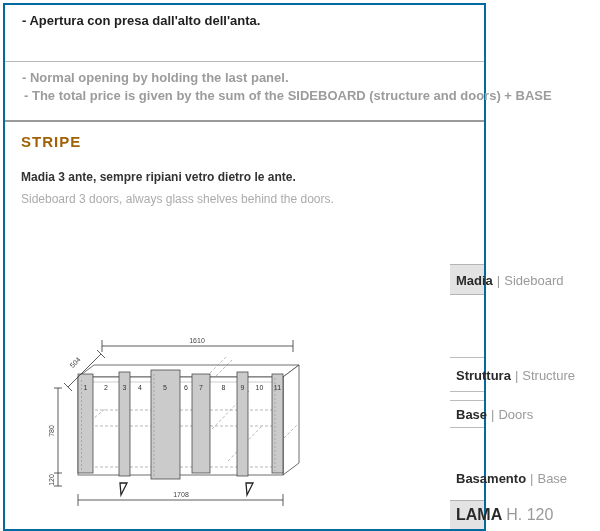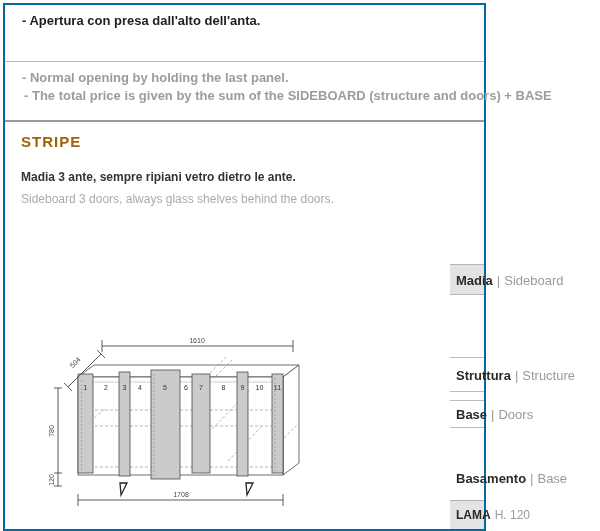--- a/index.html
+++ b/index.html
@@ -16,21 +16,21 @@
   .desc.it{top:165px;color:#333;font-weight:bold;}
   .desc.en{top:187px;color:#ababab;}
   .price-row{left:445px;right:0;font-size:13px;white-space:nowrap;padding-left:6px;box-sizing:border-box;text-align:center;}
   .price-row .it{font-weight:bold;color:#2a2a2a;}
   .price-row .sep{color:#9a9a9a;margin:0 4px;}
   .price-row .en{color:#9a9a9a;}
   .row-madia{top:259px;height:31px;line-height:31px;background:#e3e3e3;border-top:1px solid #b5b5b5;border-bottom:1px solid #b5b5b5;}
   .row-struttura{top:328px;height:35px;line-height:35px;border-top:1px solid #bcbcbc;border-bottom:1px solid #bcbcbc;margin-top:24px;}
   .row-ante{top:395px;height:28px;line-height:28px;border-top:1px solid #bcbcbc;border-bottom:1px solid #bcbcbc;}
   .row-basamento{top:461px;height:26px;line-height:26px;}
-  .row-lama{top:495px;bottom:0;line-height:28px;background:#e3e3e3;border-top:1px solid #b0b0b0;font-size:12px;}
+  .row-lama{top:495px;bottom:0;line-height:28px;background:#e3e3e3;border-top:1px solid #b0b0b0;font-size:16px;}
   .row-lama .it{margin-right:4px;}
   svg text{font-family:"Liberation Sans",sans-serif;}
 </style>
 </head>
 <body>
 
 <div class="page">
 
   <div class="abs note it" style="left:17px;top:7px;">- Apertura con presa dall'alto dell'anta.</div>
 

